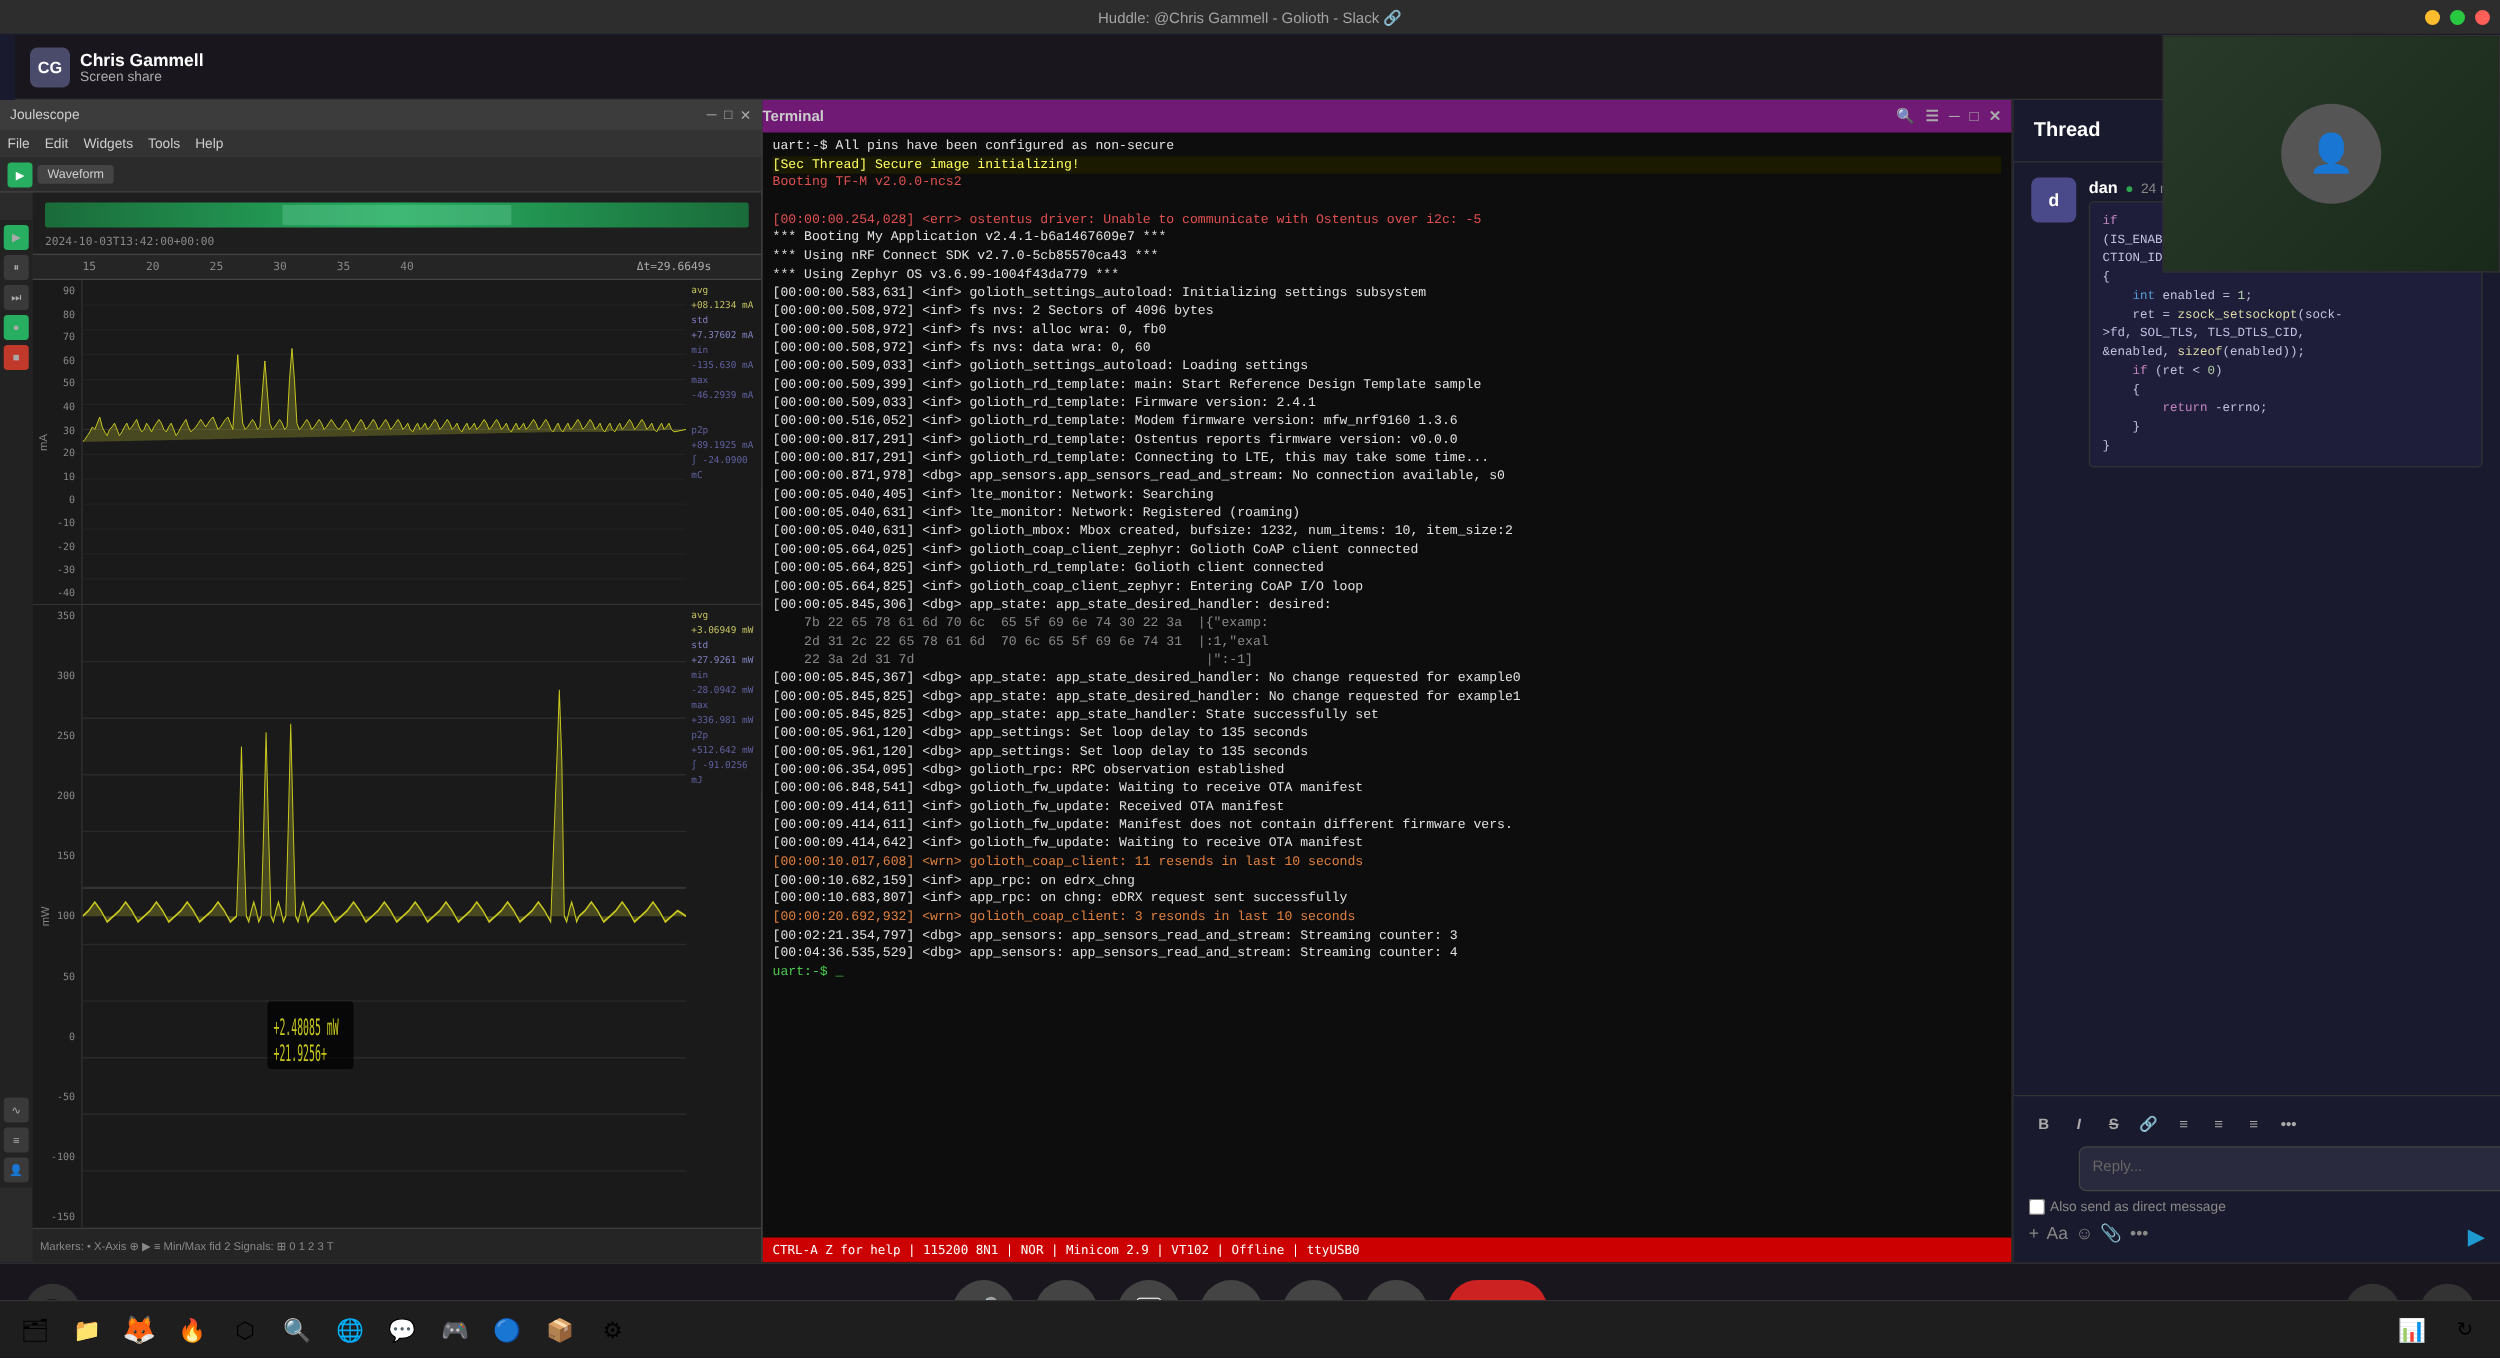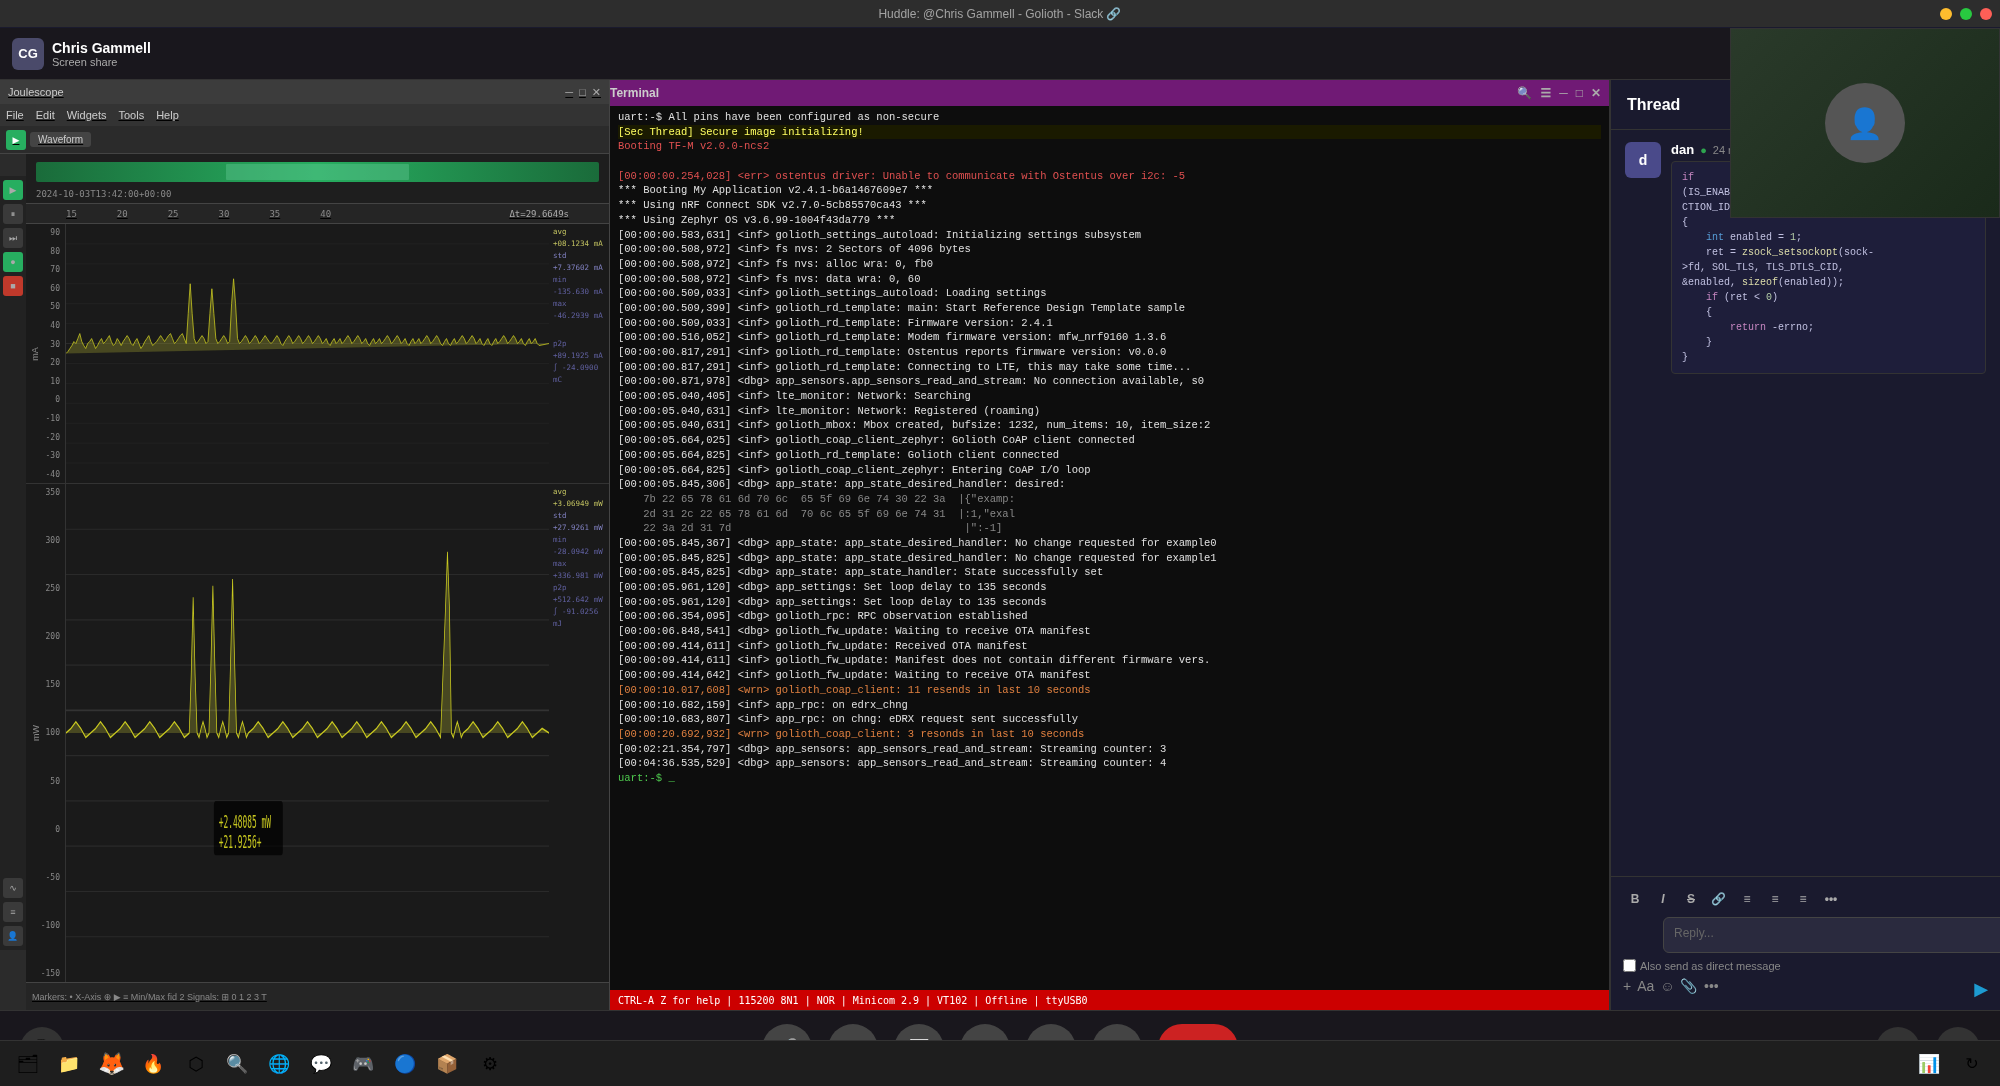--- a/index.html
+++ b/index.html
@@ -52,20 +52,21 @@
 
     
     #huddle-header {
       height: 52px;
       background: #19171d;
       border-bottom: 1px solid #333;
       display: flex;
       align-items: center;
       padding: 0 12px;
       gap: 8px;
+      margin-left: 12px;
     }
     #huddle-avatar {
       width: 32px; height: 32px;
       border-radius: 6px;
       background: #4a4a6a;
       display: flex; align-items: center; justify-content: center;
       color: white; font-size: 13px; font-weight: bold;
     }
     #huddle-info { flex: 1; }
     #huddle-name { color: #fff; font-size: 14px; font-weight: 600; }
@@ -537,21 +538,21 @@
     <div class="huddle-ctrl-btn">−</div>
     <div class="huddle-ctrl-btn">●</div>
     <div class="huddle-ctrl-btn">+</div>
     <div class="huddle-ctrl-btn">⚙</div>
     <div class="huddle-ctrl-btn">⤢</div>
     <div class="huddle-ctrl-btn">✕</div>
   </div>
 
   <div id="main-area">
 
-    <div id="joulescope-panel" style="position:relative;text-decoration:underline;">
+    <div id="joulescope-panel" style="position:relative;">
 
       <div id="joule-titlebar">
         <span>Joulescope</span>
         <div style="display:flex;gap:6px;">
           <span style="cursor:pointer;color:#aaa;">─</span>
           <span style="cursor:pointer;color:#aaa;">□</span>
           <span style="cursor:pointer;color:#aaa;">✕</span>
         </div>
       </div>
 

